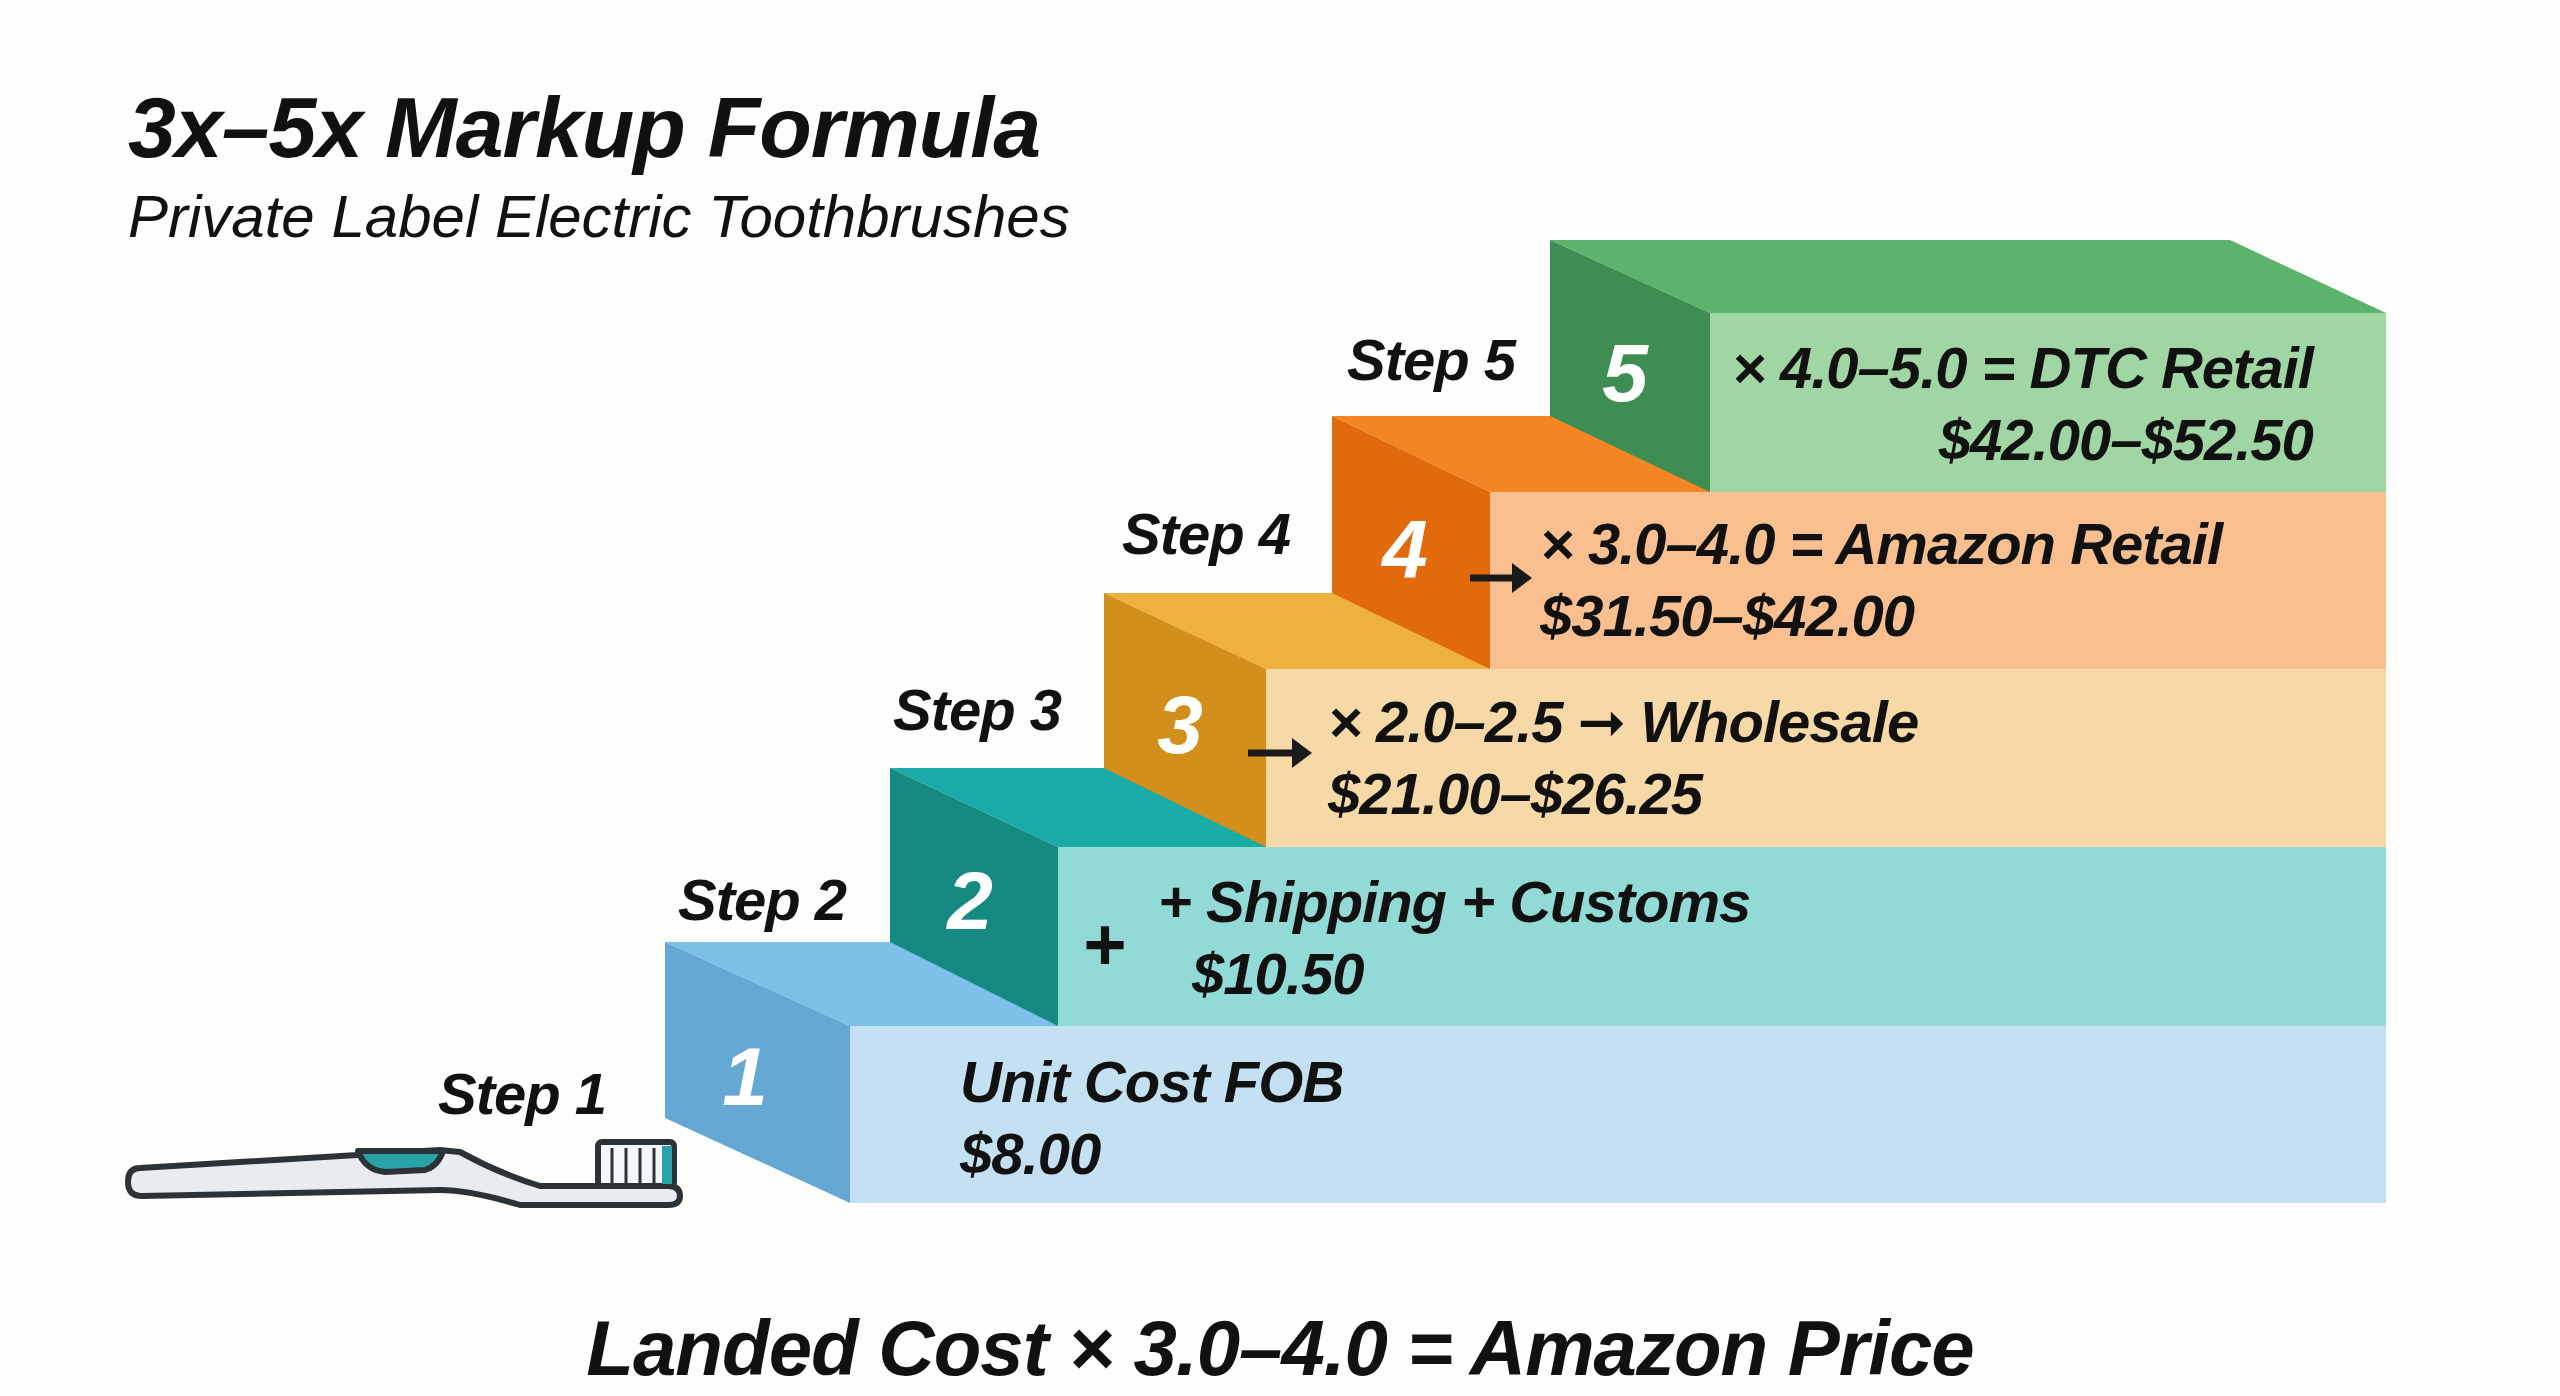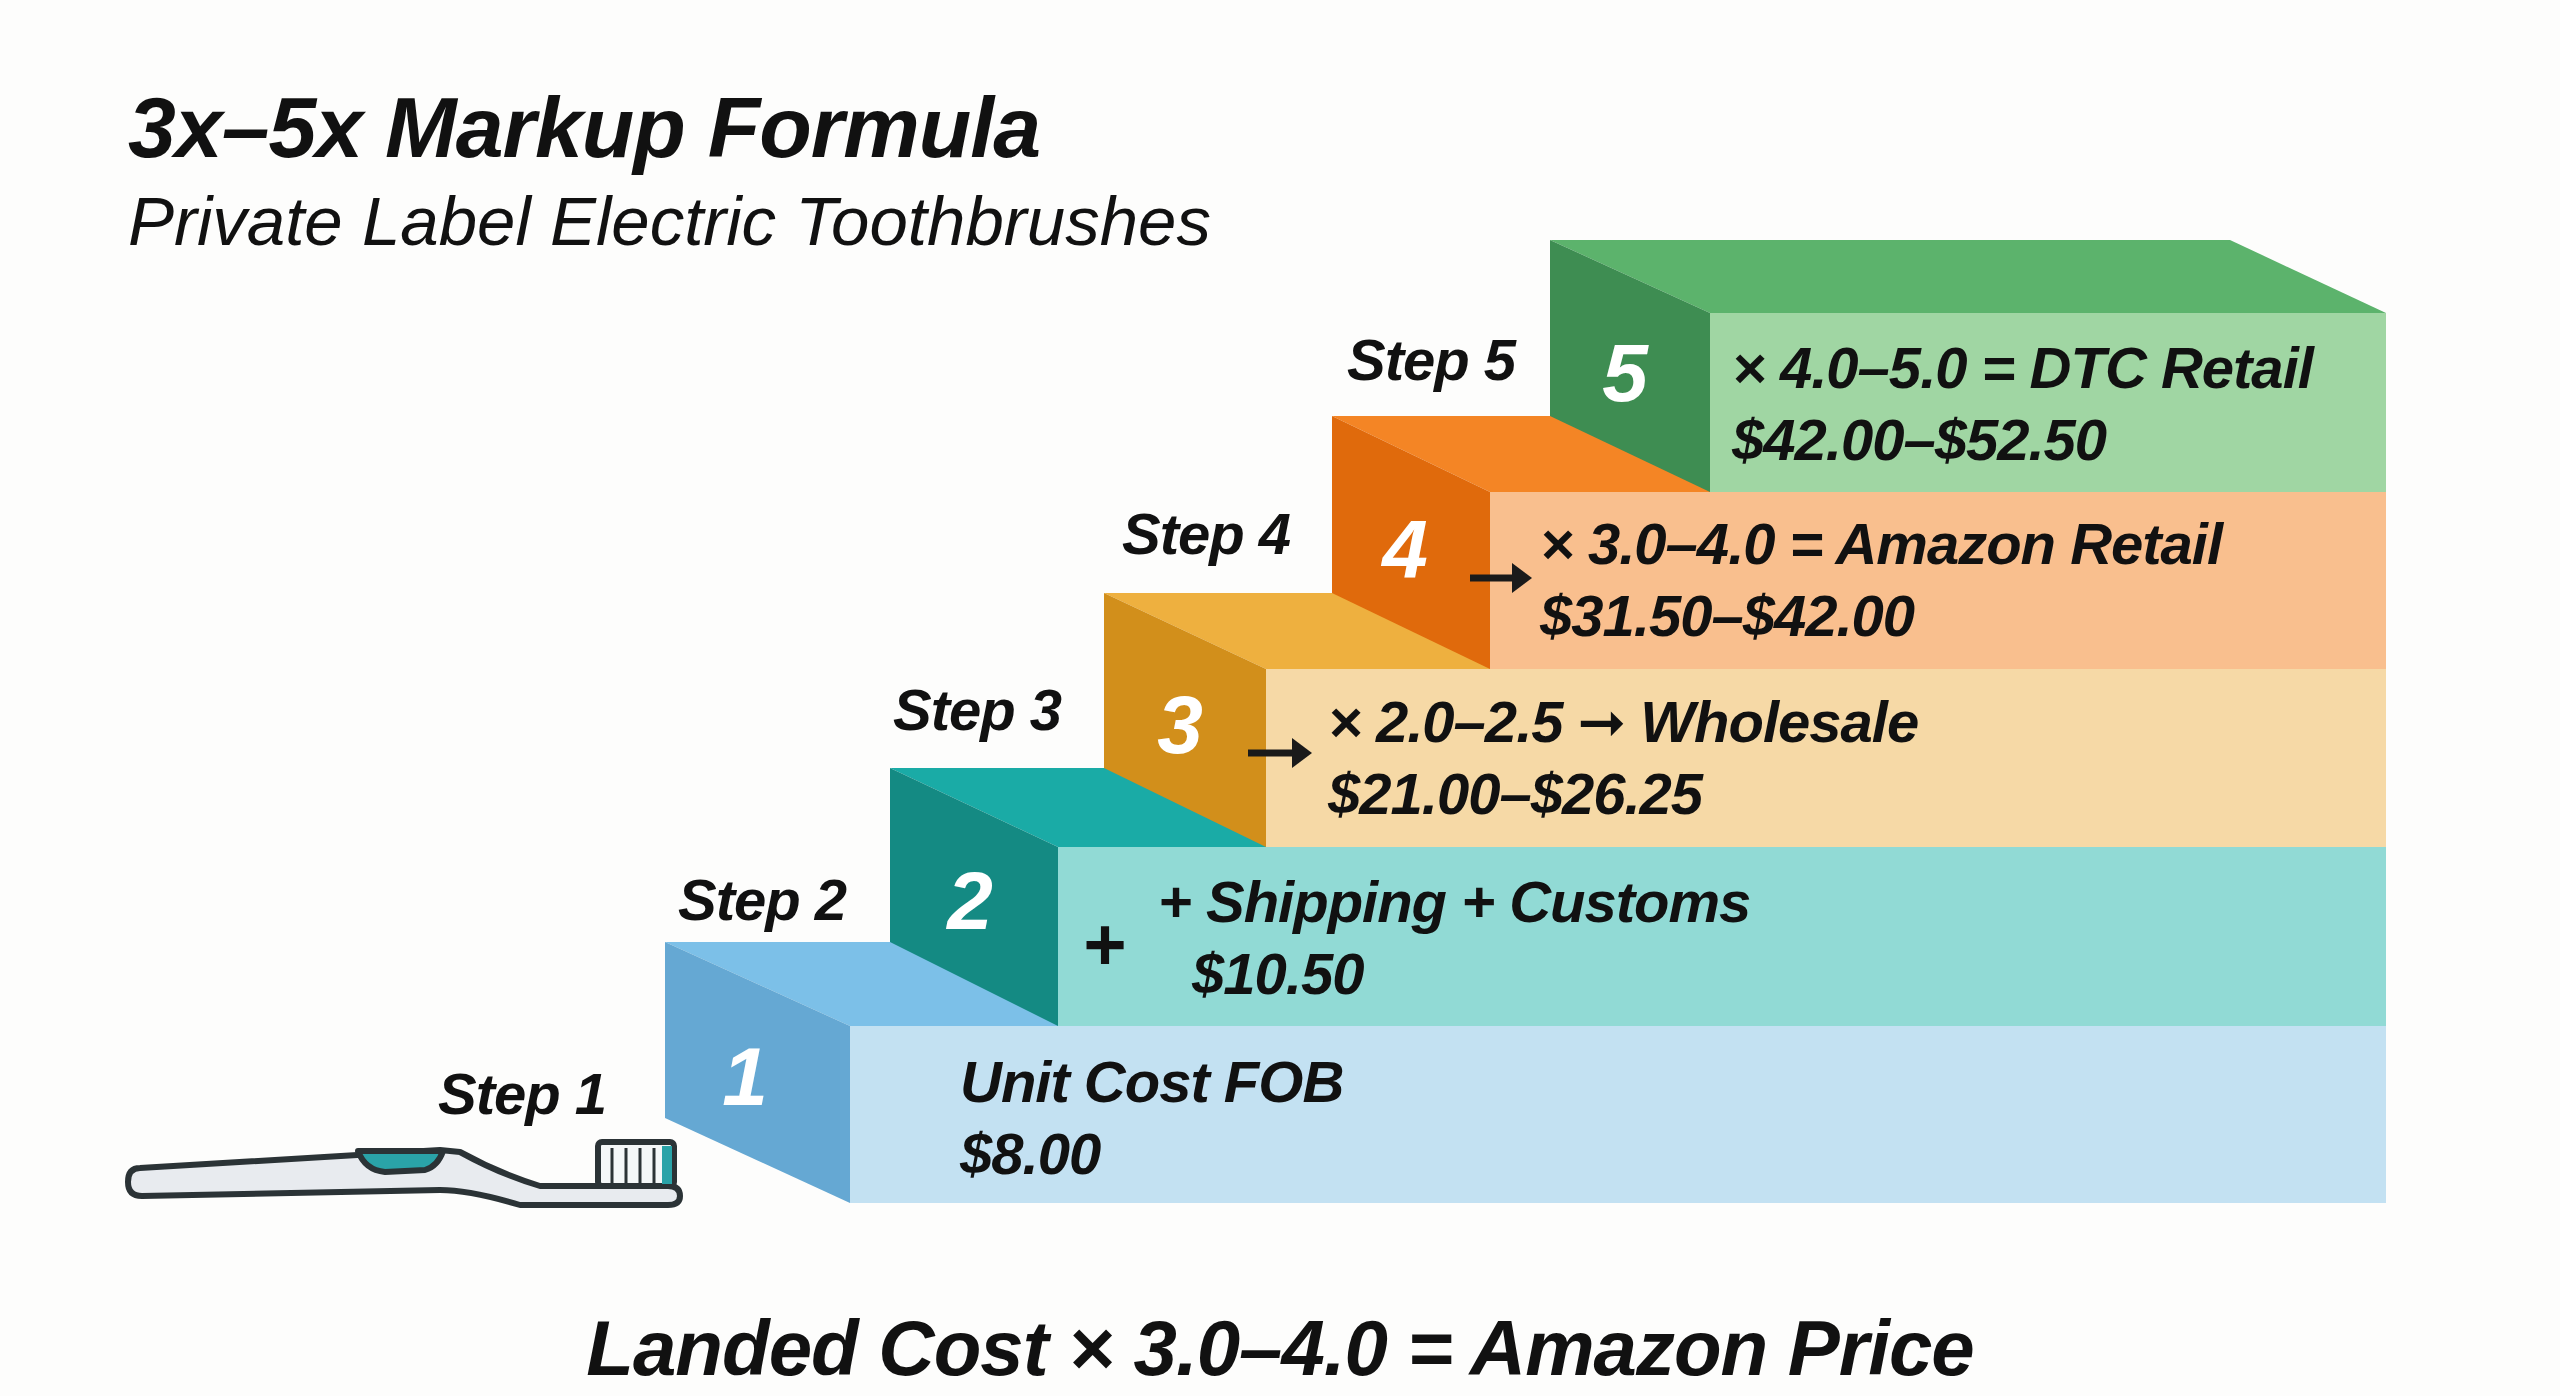--- a/index.html
+++ b/index.html
@@ -1,20 +1,20 @@
 <!DOCTYPE html>
 <html><head>
 <meta charset="utf-8">
 <style>
   html, body { margin:0; padding:0; }
   body { width:2560px; height:1396px; background:#fdfdfc; position:relative; overflow:hidden;
          font-family:"Liberation Sans", "DejaVu Sans", sans-serif; color:#111; }
   .abs { position:absolute;font-style:italic; }
   #title { left:128px; top:78px; font-size:86px; font-weight:bold; letter-spacing:-1px; white-space:nowrap; }
-  #subtitle { left:128px; top:182px; font-size:69px; white-space:nowrap; }
+  #subtitle { left:128px; top:182px; font-size:60px; white-space:nowrap; }
   svg#stairs { position:absolute; left:0; top:0; }
   .step-label { font-size:58px; font-weight:bold; white-space:nowrap; letter-spacing:-1px; }
   .num { font-size:82px; font-weight:bold; color:#fff; text-align:center; width:160px; }
   .desc { font-size:58px; font-weight:bold; white-space:nowrap; line-height:72px; letter-spacing:-1px; }
   #formula { left:0; width:2560px; top:1255px; text-align:center; font-size:78px; font-weight:bold; letter-spacing:-1px;margin-top:48px; }
 </style>
 </head>
 <body>
 
 <div id="title" class="abs">3x–5x Markup Formula</div>
@@ -96,18 +96,18 @@
   <div style="padding-left:34px;">$10.50</div>
 </div>
 <div class="abs desc" style="left:1328px; top:686px;">
   <div>× 2.0–2.5 ➞ Wholesale</div>
   <div>$21.00–$26.25</div>
 </div>
 <div class="abs desc" style="left:1540px; top:508px;">
   <div>× 3.0–4.0 = Amazon Retail</div>
   <div>$31.50–$42.00</div>
 </div>
-<div class="abs desc" style="left:1732px; top:332px;">
+<div class="abs desc" style="left:1732px; top:332px;text-align:right;">
   <div>× 4.0–5.0 = DTC Retail</div>
   <div>$42.00–$52.50</div>
 </div>
 
 <div id="formula" class="abs">Landed Cost × 3.0–4.0 = Amazon Price</div>
 
 </body></html>

